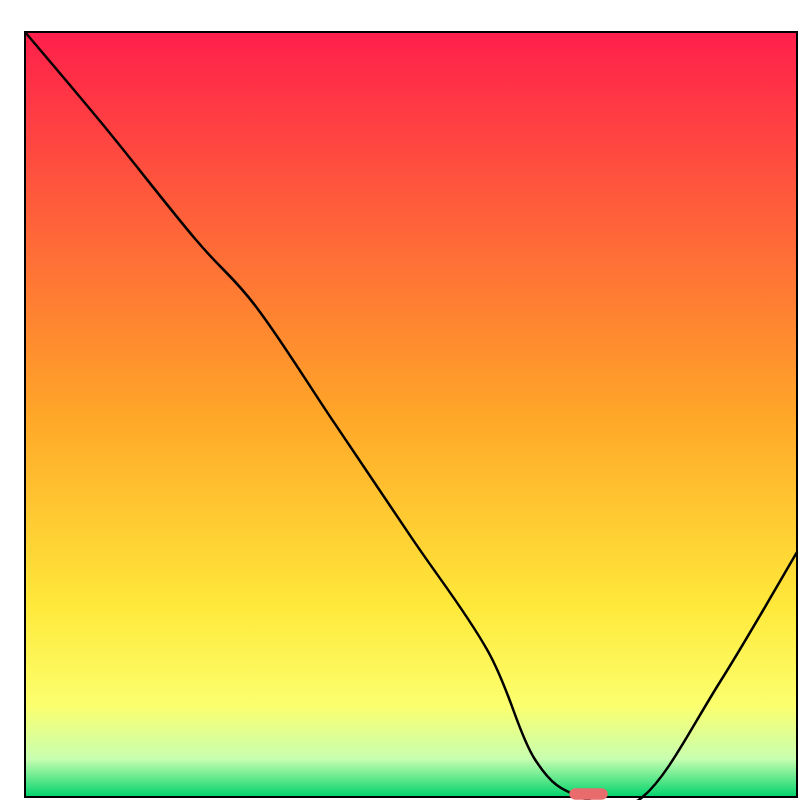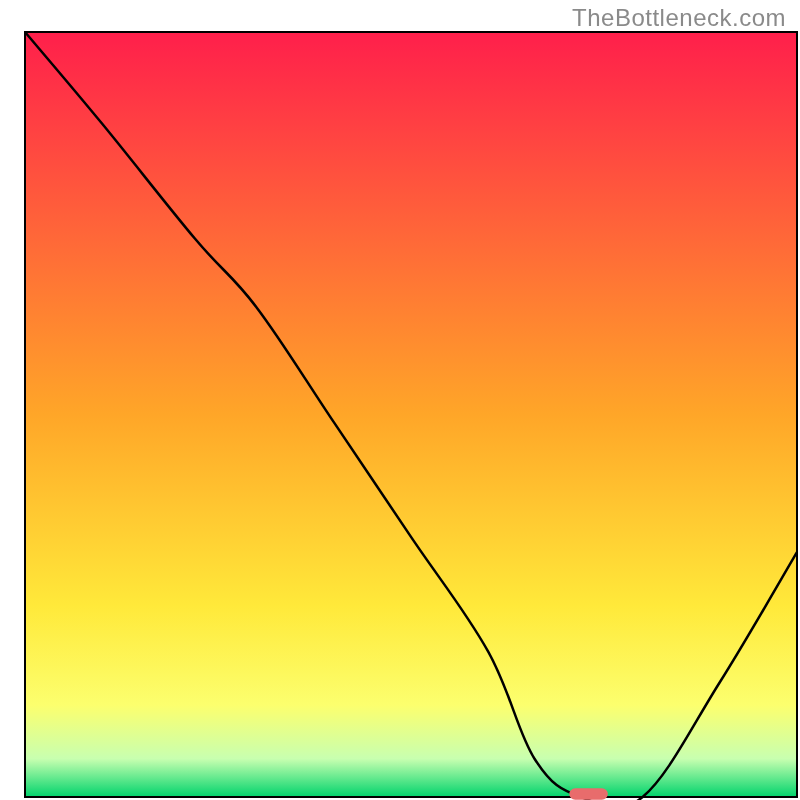--- a/index.html
+++ b/index.html
@@ -29,21 +29,20 @@
     position: absolute;
     left: 0;
     top: 0;
   }
 </style>
 </head>
 <body>
 
 <div class="container">
 
-  <div class="watermark">TheBottleneck.com</div>
 
   <svg class="plot" width="800" height="800" viewBox="0 0 800 800">
     <defs>
       <linearGradient id="bg-grad" x1="0" y1="0" x2="0" y2="1">
 
       <stop offset="0%" stop-color="#ff1f4b"></stop>
           <stop offset="50%" stop-color="#ffa628"></stop>
           <stop offset="75%" stop-color="#ffe93a"></stop>
           <stop offset="88%" stop-color="#fcff6e"></stop>
           <stop offset="95%" stop-color="#c8ffb0"></stop>

